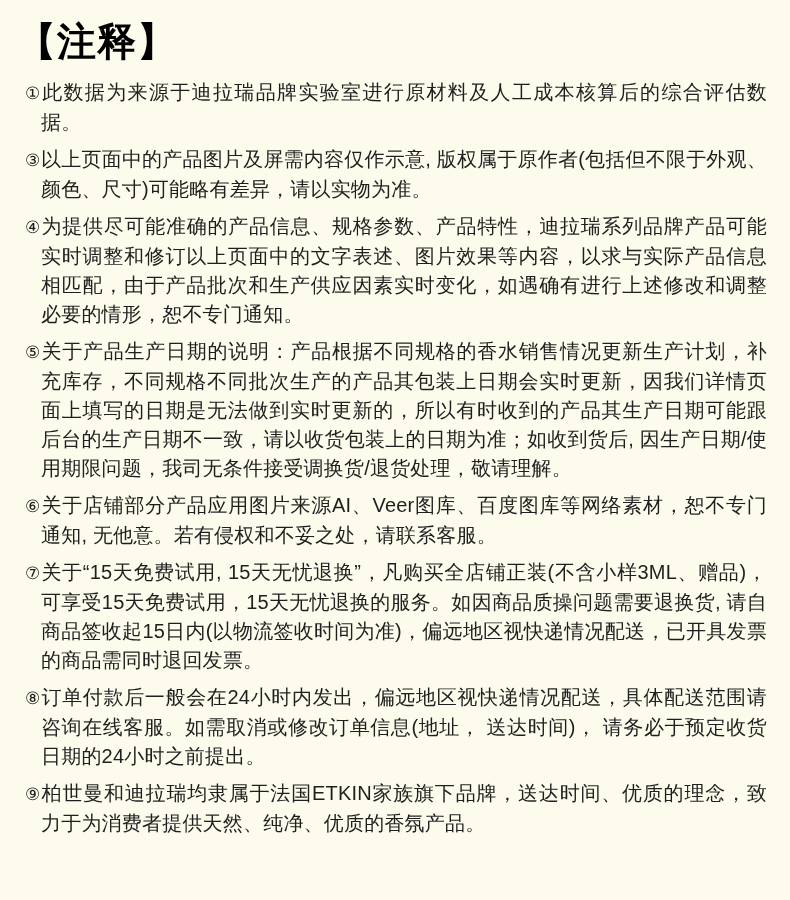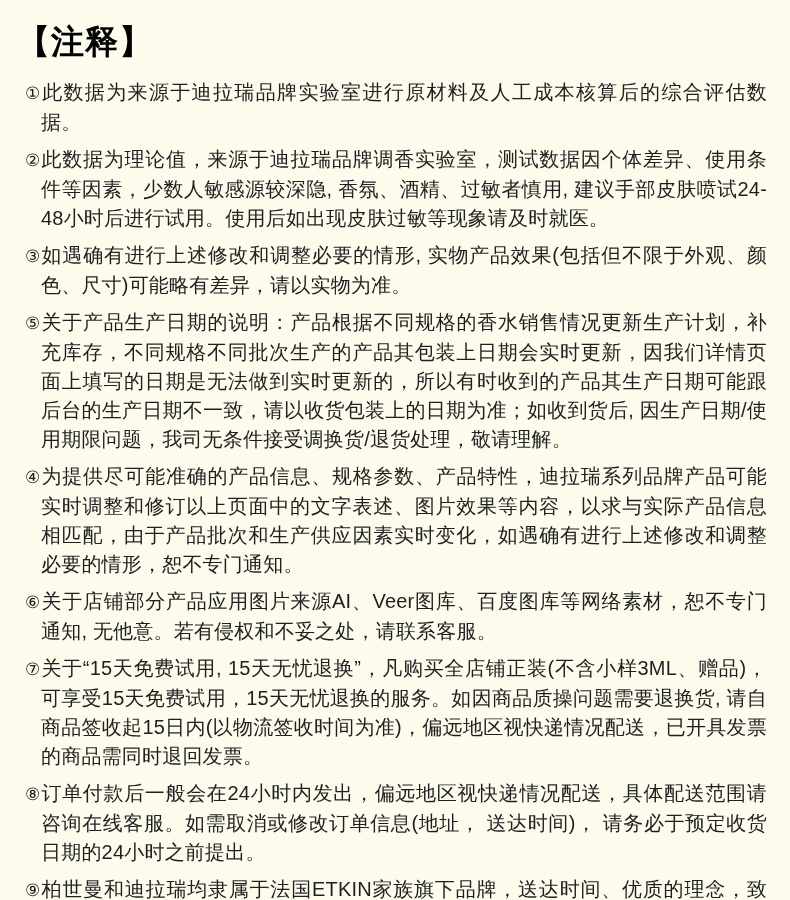--- a/index.html
+++ b/index.html
@@ -12,21 +12,21 @@
     background: #FCFBEC;
     font-family: "Liberation Sans", sans-serif;
     color: #1F1F1F;
     overflow: hidden;
   }
   .page {
     padding: 22px 15px 0 17px;
   }
   .title {
     margin: 0;
-    font-size: 33px;
+    font-size: 39px;
     line-height: 40px;
     font-weight: 700;
     color: #000000;
     letter-spacing: 1px;
   }
   .notes {
     margin-top: 16px;
   }
   .note {
     margin: 8px;
@@ -45,22 +45,21 @@
     color: #1F1F1F;
   }
 </style>
 </head>
 <body>
 
 <div class="page">
   <h1 class="title">【注释】</h1>
   <div class="notes">
     <p class="note"><span class="num">①</span><span>此数据为来源于迪拉瑞品牌实验室进行原材料及人工成本核算后的综合评估数据。</span></p>
-    <p class="note"><span class="num">②</span><span>此数据为理论值，来源于迪拉瑞品牌调香实验室，测试数据因个体差异、使用条件等因素，少数人敏感源较深隐, 香氛、酒精、过敏者慎用, 建议手部皮肤喷试24-48小时后进行试用。使用后如出现皮肤过敏等现象请及时就医。</span></p>
-    <p class="note"><span class="num">③</span><span>如遇确有进行上述修改和调整必要的情形, 实物产品效果(包括但不限于外观、颜色、尺寸)可能略有差异，请以实物为准。</span></p>
+    <p class="note"><span class="num">③</span><span>以上页面中的产品图片及屏需内容仅作示意, 版权属于原作者(包括但不限于外观、颜色、尺寸)可能略有差异，请以实物为准。</span></p>
+    <p class="note"><span class="num">④</span><span>为提供尽可能准确的产品信息、规格参数、产品特性，迪拉瑞系列品牌产品可能实时调整和修订以上页面中的文字表述、图片效果等内容，以求与实际产品信息相匹配，由于产品批次和生产供应因素实时变化，如遇确有进行上述修改和调整必要的情形，恕不专门通知。</span></p>
     <p class="note"><span class="num">⑤</span><span>关于产品生产日期的说明：产品根据不同规格的香水销售情况更新生产计划，补充库存，不同规格不同批次生产的产品其包装上日期会实时更新，因我们详情页面上填写的日期是无法做到实时更新的，所以有时收到的产品其生产日期可能跟后台的生产日期不一致，请以收货包装上的日期为准；如收到货后, 因生产日期/使用期限问题，我司无条件接受调换货/退货处理，敬请理解。</span></p>
-    <p class="note"><span class="num">④</span><span>为提供尽可能准确的产品信息、规格参数、产品特性，迪拉瑞系列品牌产品可能实时调整和修订以上页面中的文字表述、图片效果等内容，以求与实际产品信息相匹配，由于产品批次和生产供应因素实时变化，如遇确有进行上述修改和调整必要的情形，恕不专门通知。</span></p>
     <p class="note"><span class="num">⑥</span><span>关于店铺部分产品应用图片来源AI、Veer图库、百度图库等网络素材，恕不专门通知, 无他意。若有侵权和不妥之处，请联系客服。</span></p>
     <p class="note"><span class="num">⑦</span><span>关于“15天免费试用, 15天无忧退换”，凡购买全店铺正装(不含小样3ML、赠品)，可享受15天免费试用，15天无忧退换的服务。如因商品质操问题需要退换货, 请自商品签收起15日内(以物流签收时间为准)，偏远地区视快递情况配送，已开具发票的商品需同时退回发票。</span></p>
     <p class="note"><span class="num">⑧</span><span>订单付款后一般会在24小时内发出，偏远地区视快递情况配送，具体配送范围请咨询在线客服。如需取消或修改订单信息(地址， 送达时间)， 请务必于预定收货日期的24小时之前提出。</span></p>
     <p class="note"><span class="num">⑨</span><span>柏世曼和迪拉瑞均隶属于法国ETKIN家族旗下品牌，送达时间、优质的理念，致力于为消费者提供天然、纯净、优质的香氛产品。</span></p>
   </div>
 </div>
 
 </body></html>

